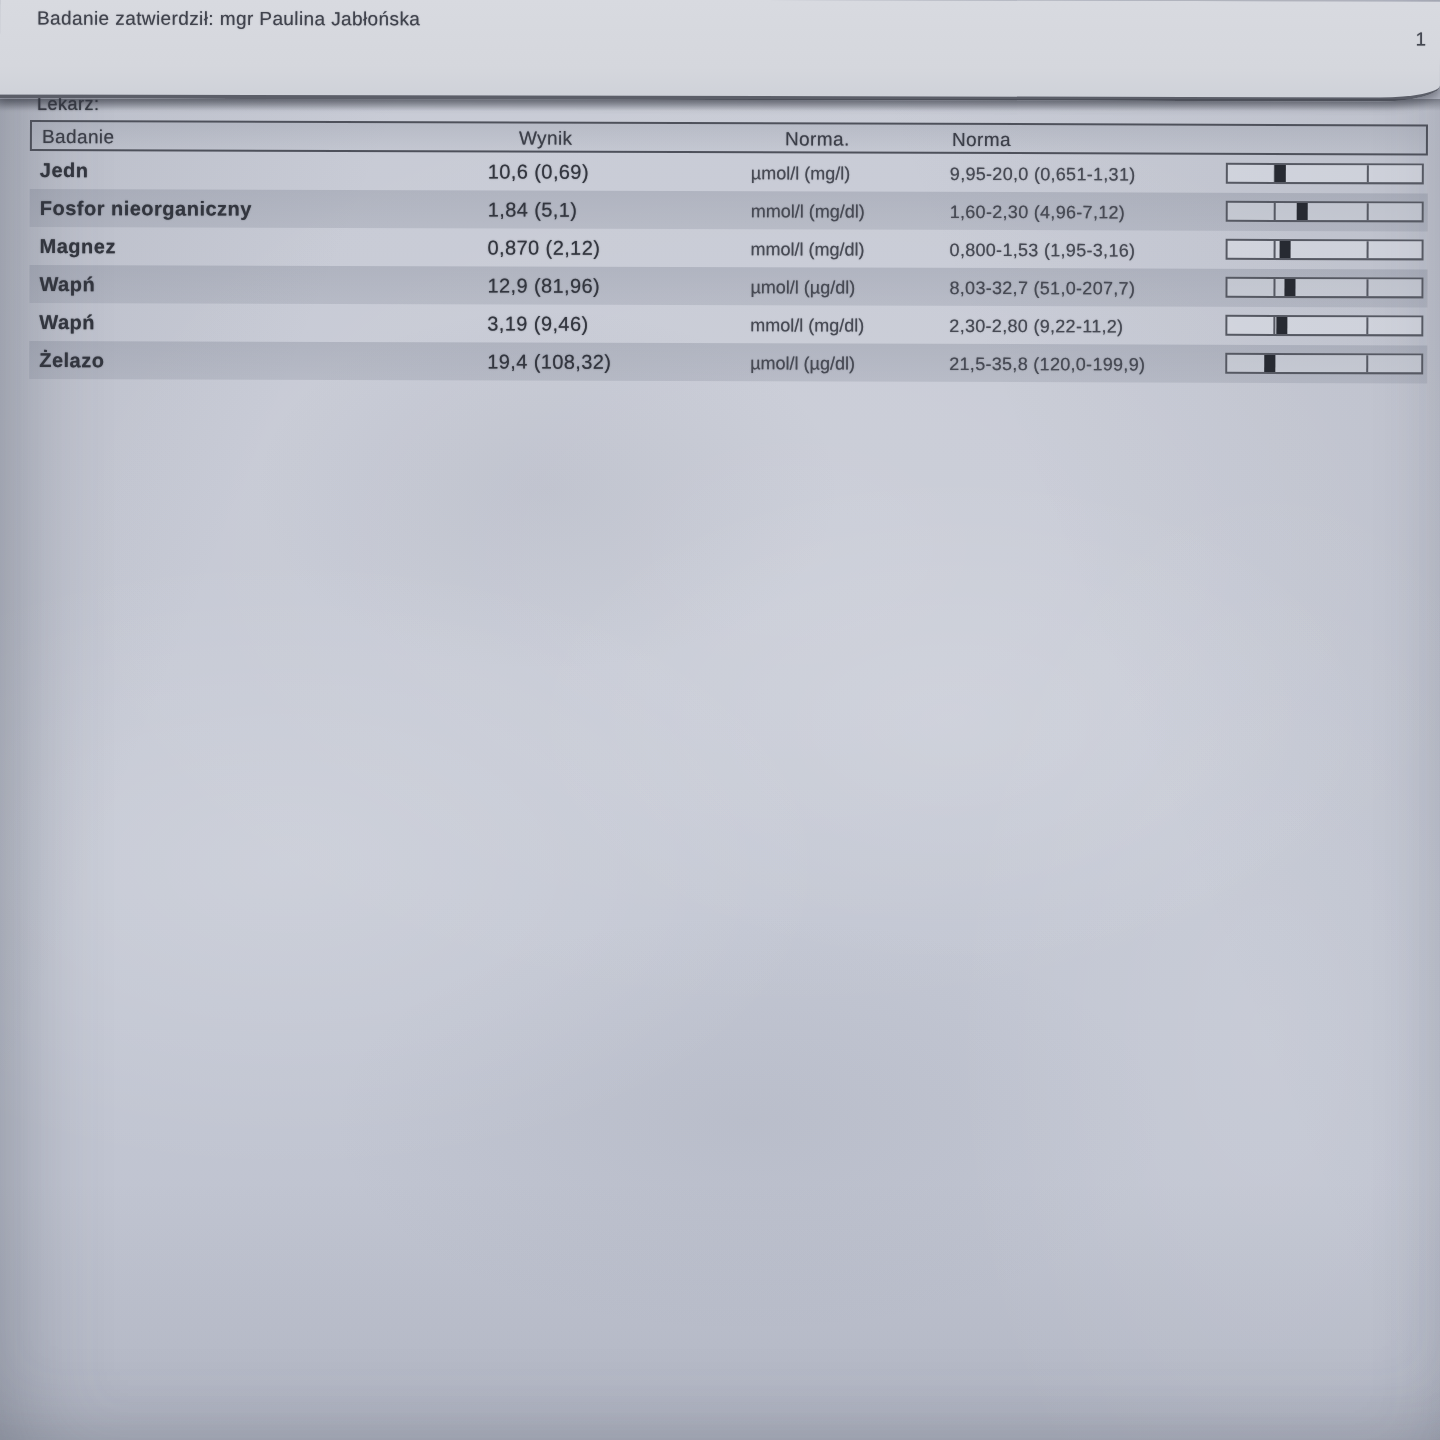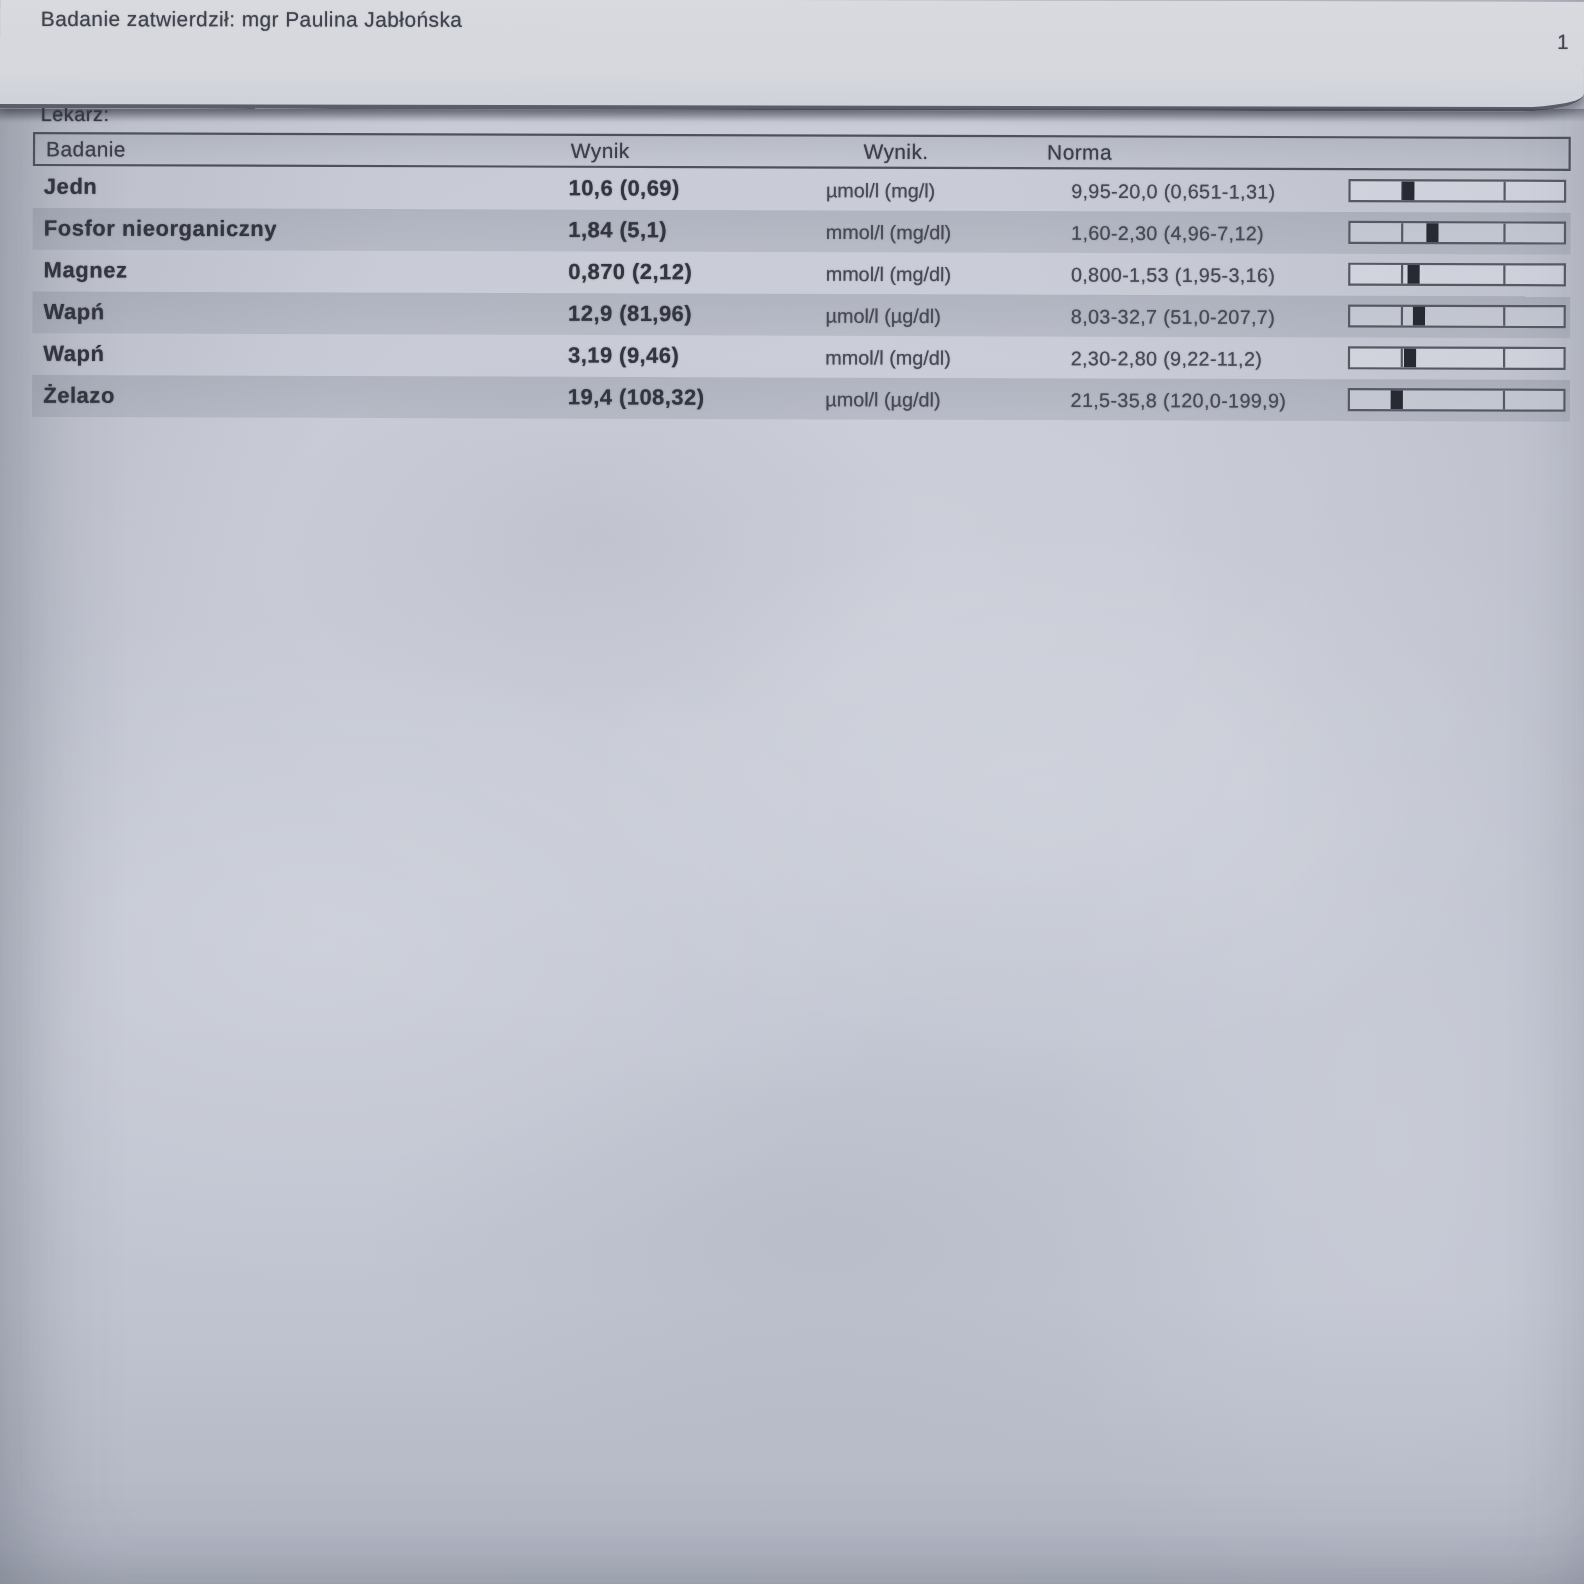--- a/index.html
+++ b/index.html
@@ -118,23 +118,23 @@
     height: 38px;
   }
   .row.striped {
     background: linear-gradient(180deg, rgba(118,124,140,0.30), rgba(118,124,140,0.22));
   }
   .cell {
     position: absolute; top: 8px;
     white-space: nowrap;
   }
   .c-name   { left: 10px;  font-size: 20px; font-weight: 700; color: #33363f; letter-spacing: 0.5px; text-shadow: 0 0 1.3px rgba(50,53,62,0.75); }
-  .c-result { left: 487px; font-size: 20px; font-weight: 700; color: #33363f; letter-spacing: 0.4px; text-shadow: 0 0 1.3px rgba(50,53,62,0.75); }
+  .c-result { left: 458px; font-size: 20px; font-weight: 400; color: #33363f; letter-spacing: 0.4px; text-shadow: 0 0 1.3px rgba(50,53,62,0.75); }
   .c-unit   { left: 721px; font-size: 18px; color: #474a54; top: 10px; text-shadow: 0 0 1.2px rgba(62,65,74,0.7); }
-  .c-norm   { left: 920px; font-size: 18px; color: #474a54; top: 10px; letter-spacing: 0.3px; text-shadow: 0 0 1.2px rgba(62,65,74,0.7); margin-left: 24px; }
+  .c-norm   { left: 920px; font-size: 18px; color: #474a54; top: 10px; letter-spacing: 0.3px; text-shadow: 0 0 1.2px rgba(62,65,74,0.7); }
 
   .gauge {
     position: absolute;
     left: 1196px; top: 8px;
     width: 198px; height: 21px;
     border: 2px solid #565963;
     background: rgba(236,238,243,0.35);
     box-sizing: border-box;
   }
   .gauge-divider {
@@ -160,21 +160,21 @@
     <div class="page-number">1</div>
   </div>
   <div class="edge-dim"></div>
 
   <div class="doctor-label">Lekarz:</div>
 
   <div class="results-table">
     <div class="thead">
       <span class="th c1">Badanie</span>
       <span class="th c2">Wynik</span>
-      <span class="th c3">Wynik.</span>
+      <span class="th c3">Norma.</span>
       <span class="th c4">Norma</span>
     </div>
     <div class="rows">
         <div class="row">
     <span class="cell c-name">Jedn</span>
     <span class="cell c-result">10,6 (0,69)</span>
     <span class="cell c-unit">µmol/l (mg/l)</span>
     <span class="cell c-norm">9,95-20,0 (0,651-1,31)</span>
     <span class="gauge">
       <span class="gauge-divider d1" style="left: 23.5%;"></span>

